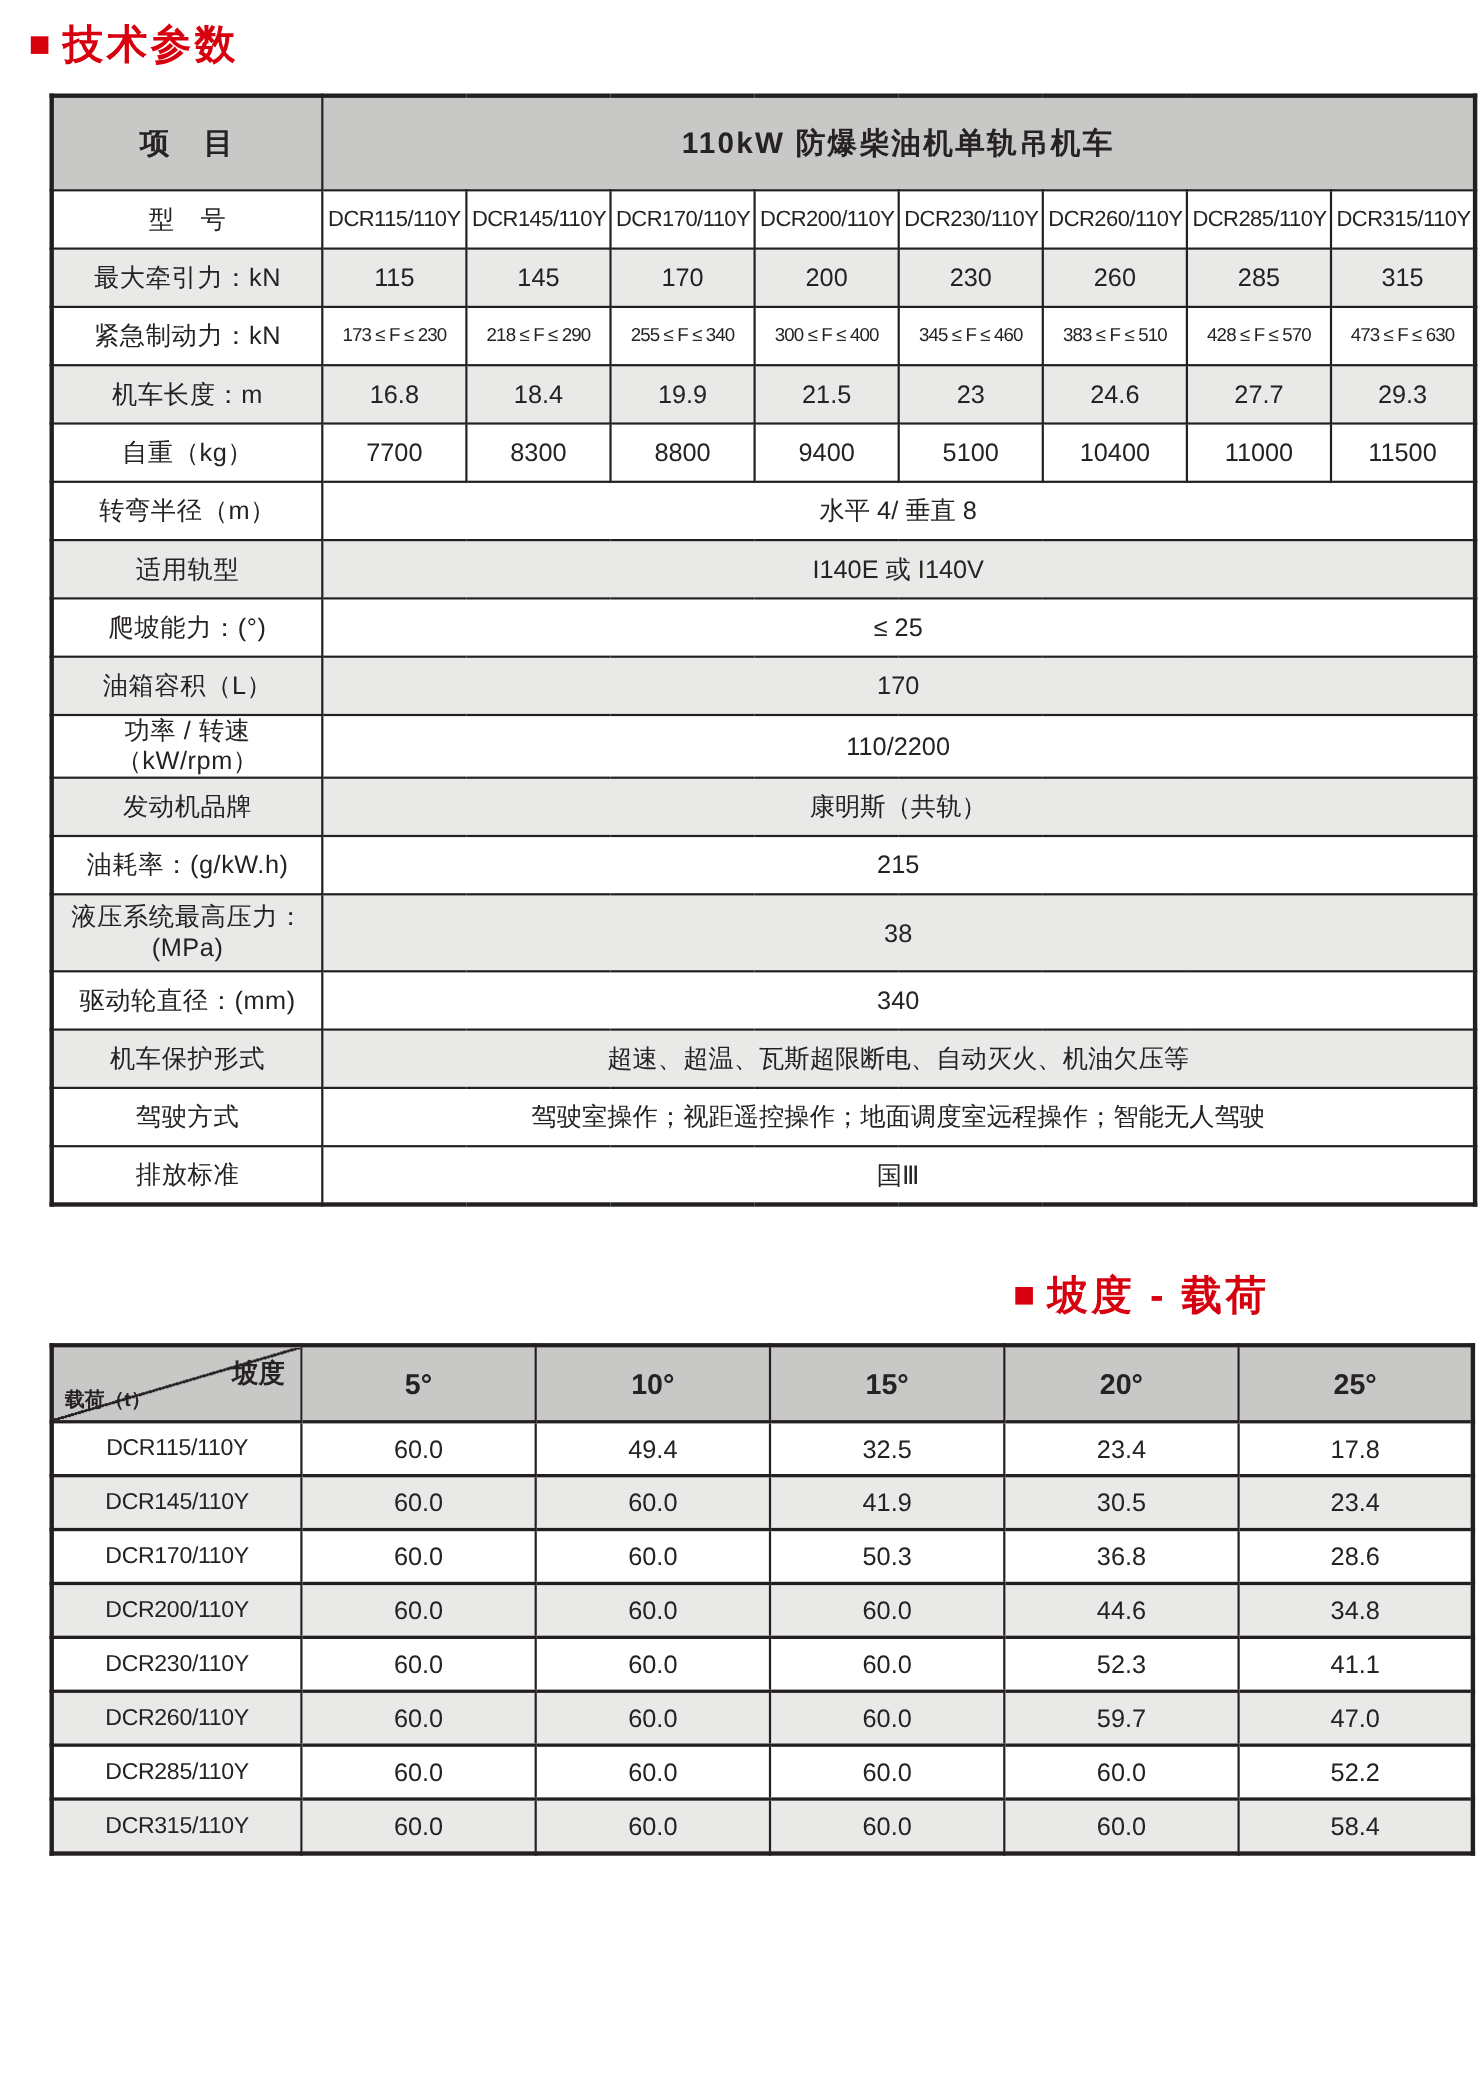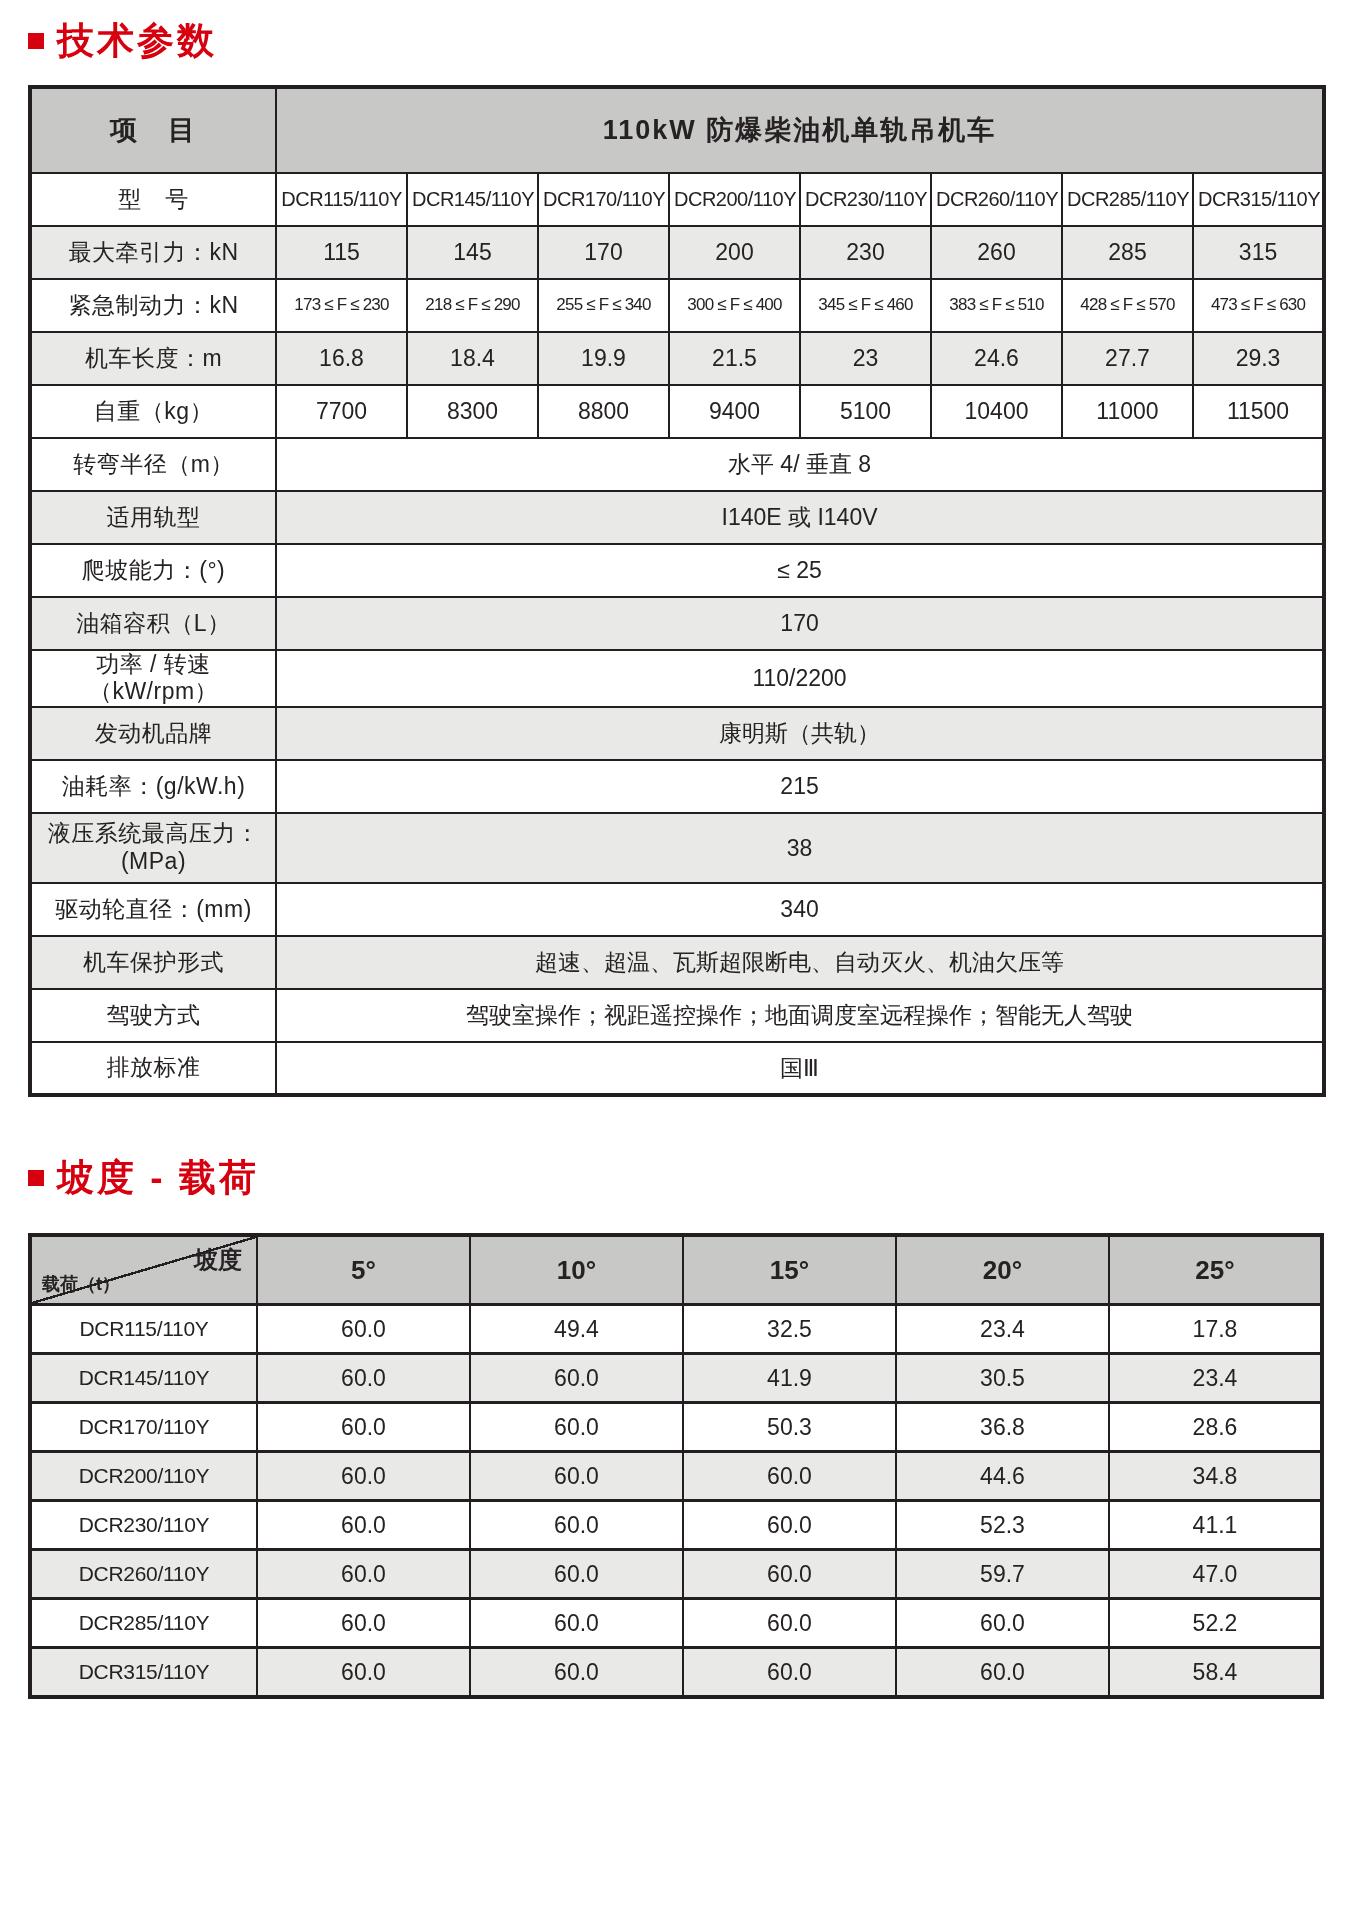--- a/index.html
+++ b/index.html
@@ -8,24 +8,24 @@
     background:#ffffff; padding:14px 28px 30px 28px;
     font-family:"Liberation Sans","DejaVu Sans",sans-serif;
     color:#262223;
   }
   .section-title { display:flex; align-items:center; gap:13px; margin:8px 0 24px 0; }
   .section-title .bullet { width:16px; height:16px; background:#d7000f; flex:0 0 auto; }
   .section-title .title-text {
     font-size:37px; font-weight:900; color:#d7000f;
     letter-spacing:3px; line-height:1.05;
   }
-  .section-title.second { margin-top:62px; margin-bottom:35px; }
+  .section-title.second { margin-top:62px; margin-bottom:23px;justify-content:flex-end; }
 
   table { border-collapse:collapse; table-layout:fixed; width:1293px; }
-  table.tech, table.load { border:4px solid #231f20; }
+  table.tech, table.load { border:4px solid #231f20;margin-left:17px; }
   td {
     border:2px solid #231f20; text-align:center; vertical-align:middle;
     padding:0 4px; box-sizing:border-box; overflow:hidden;
   }
   .load td { border-width:3px 2px; }
 
   .row-white td { background-color:#ffffff; }
   .row-gray  td { background-color:#e9e9e7; }
   tr.hdr td     { background-color:#c8c8c6; }
 

